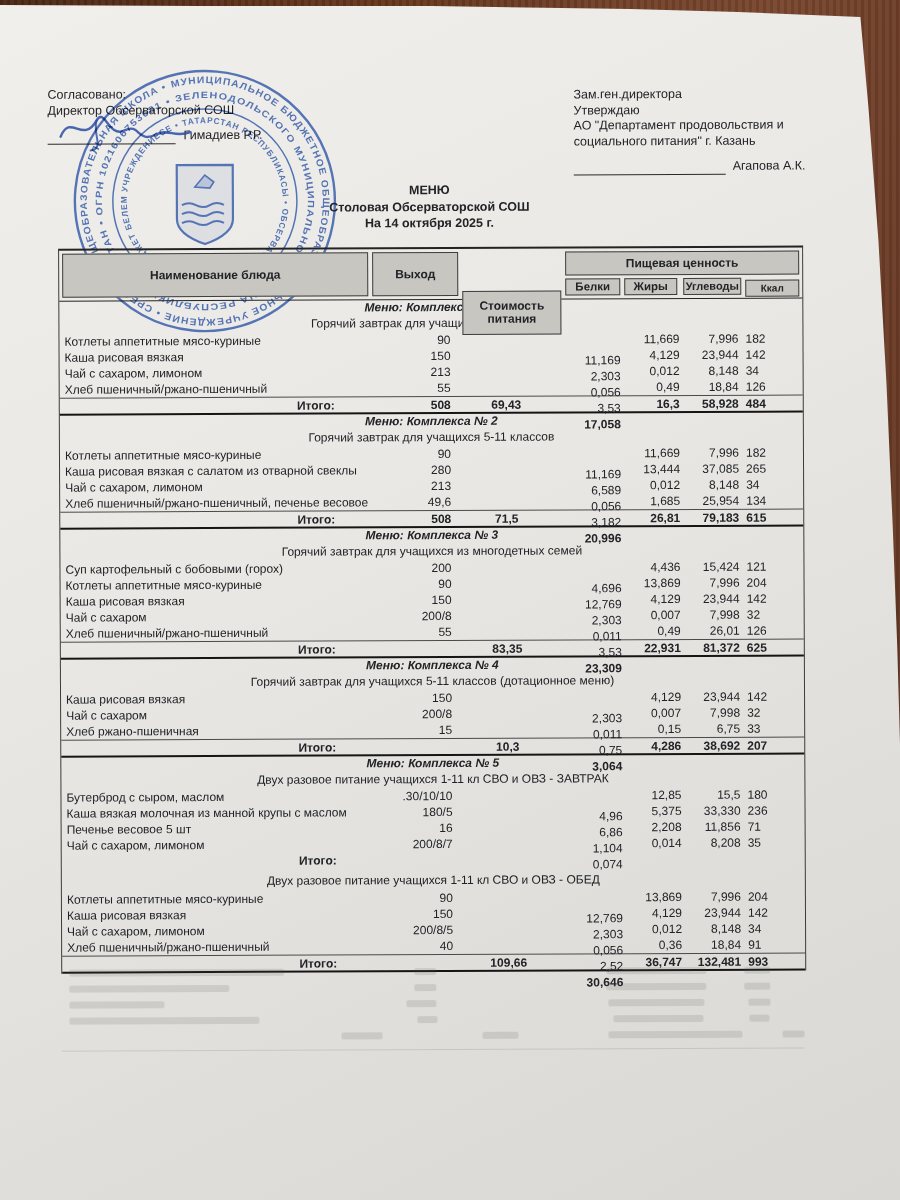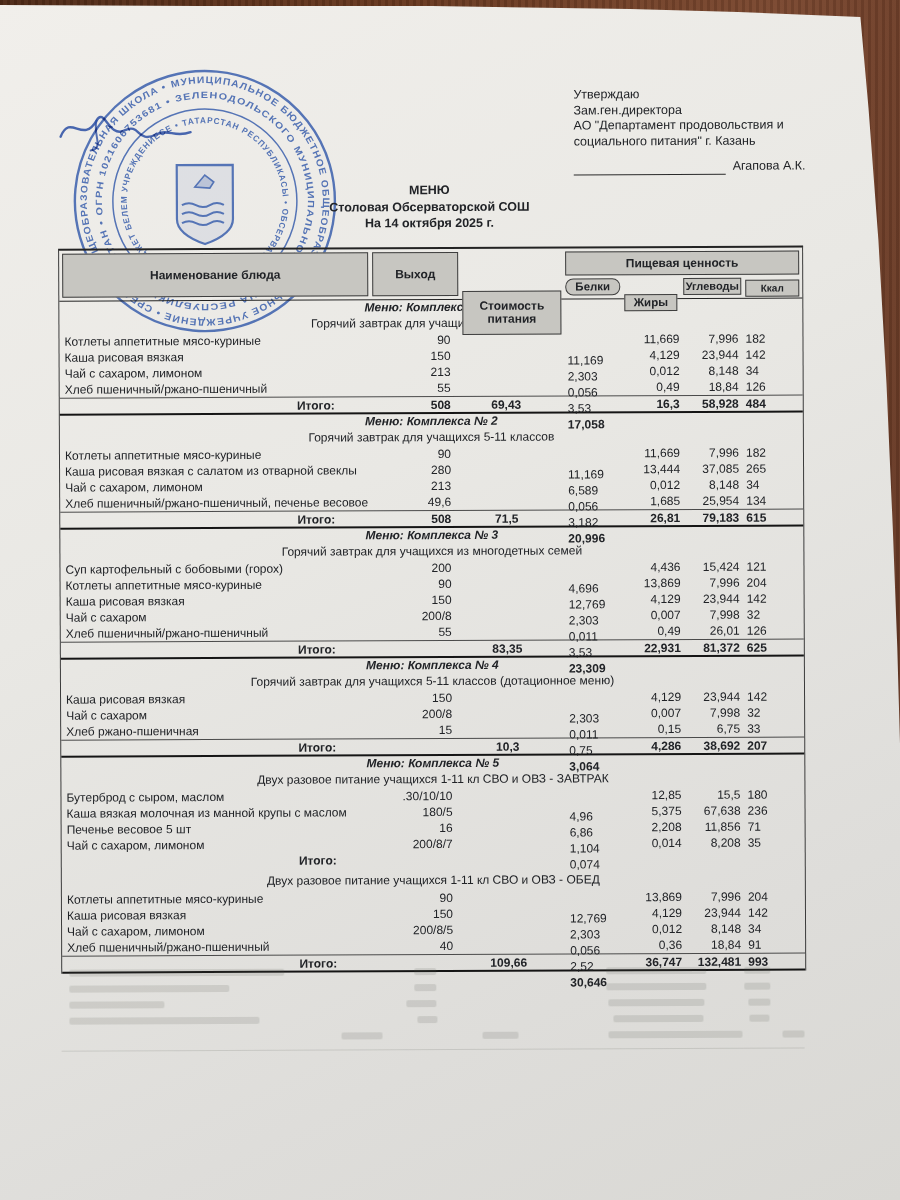--- a/index.html
+++ b/index.html
@@ -35,54 +35,61 @@
   .menu-table{position:absolute;left:57px;top:247px;width:743px;
     border-left:1.2px solid #3c3c3c;border-right:1.2px solid #3c3c3c;border-top:2.2px solid #232323;}
   .thead{position:relative;height:50px;border-bottom:1.6px solid #232323;}
   .hcell{position:absolute;background:#c7c6c1;border:1px solid #3e3e3e;
     display:flex;align-items:center;justify-content:center;text-align:center;
     font-weight:700;font-size:12px;line-height:13px;box-sizing:border-box;}
   .h-name{left:3px;top:3px;width:306px;height:44px;}
   .h-out{left:313px;top:3px;width:86px;height:44px;}
   .h-cost{left:403px;top:3px;width:99px;height:44px;margin-top:39px;}
   .h-nutr{left:506px;top:3px;width:234px;height:24px;}
-  .h-p{left:506px;top:30px;width:55px;height:17px;font-size:11.5px;border-radius:8px;}
-  .h-f{left:565px;top:46px;width:53px;height:17px;font-size:11.5px;}
+  .h-p{left:506px;top:30px;width:55px;height:17px;font-size:11.5px;}
+  .h-f{left:565px;top:30px;width:53px;height:17px;font-size:11.5px;}
   .h-c{left:624px;top:30px;width:58px;height:17px;font-size:11px;}
   .h-k{left:686px;top:32px;width:54px;height:17px;font-size:10px;}
 
   .section-title{height:15px;text-align:center;font-weight:700;font-style:italic;font-size:12px;line-height:15px;}
   .section-subtitle{height:17px;text-align:center;font-size:12px;line-height:17px;}
   .section-subtitle.spaced{height:23px;line-height:26px;}
   .trow{display:flex;height:16px;align-items:center;font-size:12px;}
   .trow span{display:block;box-sizing:border-box;white-space:nowrap;}
   .c-name{width:313px;padding-left:5px;text-align:left;}
   .c-out{width:92px;text-align:right;padding-right:14px;}
   .c-cost{width:103px;text-align:center;padding-right:20px;}
-  .c-p{width:60px;text-align:left;padding-right:7px;margin-top:41px;}
+  .c-p{width:60px;text-align:right;padding-right:7px;margin-top:41px;}
   .c-f{width:59px;text-align:right;padding-right:7px;}
   .c-c{width:59px;text-align:right;padding-right:7px;}
   .c-k{width:57px;padding-right:5px;}
   .trow.total{font-weight:700;height:15px;}
   .trow.total .c-name{text-align:right;padding-right:38px;}
   .trow.total.rule{border-top:1px solid #4a4a4a;border-bottom:2.6px solid #151515;}
 
   
   .ghost{position:absolute;left:57px;top:963px;width:743px;opacity:.14;filter:blur(.7px);}
   .grow{display:flex;height:16px;align-items:center;}
   .gbar{height:7px;background:#4d5348;border-radius:2px;}
   .gline{border-top:1.4px solid #3c4238;margin-top:6px;}
 </style>
 </head>
 <body>
 
 <div class="scene">
   <div class="paper">
     <div class="doc">
 
+      <div class="appr appr-left">
+        <div>Согласовано:</div>
+        <div>Директор Обсерваторской СОШ</div>
+        <div class="sigline">
+          <span class="uline l"></span><span>Гимадиев Р.Р.</span>
+        </div>
+      </div>
 
       <svg class="sig" viewBox="0 0 170 48">
         <path d="M8,32 C18,8 30,40 44,16 C52,2 56,34 72,26 C88,18 84,40 104,30 C116,24 122,34 138,28" fill="none" stroke="#2a4da3" stroke-width="2.4" stroke-linecap="round" opacity="0.85"></path>
         <path d="M44,16 C40,30 52,44 38,46" fill="none" stroke="#2a4da3" stroke-width="2" stroke-linecap="round" opacity="0.8"></path>
       </svg>
 
       <svg class="stamp" viewBox="0 0 272 272">
         <defs>
           <path id="ring1" d="M136,18 a118,118 0 1,1 -0.02,0"></path>
           <path id="ring2" d="M136,33 a103,103 0 1,1 -0.02,0"></path>
@@ -104,22 +111,22 @@
         <g stroke="#3f63ae" fill="rgba(63,99,174,0.10)">
           <path d="M108,100 h56 v54 q0,15 -28,25 q-28,-10 -28,-25 z" stroke-width="2.2"></path>
           <path d="M126,122 l10,-12 l9,7 l-4,6 z" stroke-width="1.6" fill="rgba(63,99,174,0.25)"></path>
           <path d="M113,140 q7,-4 14,0 t14,0 t14,0" fill="none" stroke-width="2"></path>
           <path d="M113,149 q7,-4 14,0 t14,0 t14,0" fill="none" stroke-width="2"></path>
           <path d="M113,158 q7,-4 14,0 t14,0 t14,0" fill="none" stroke-width="2"></path>
         </g>
       </svg>
 
       <div class="appr appr-right">
+        <div>Зам.ген.директора</div>
         <div>Утверждаю</div>
-        <div>Зам.ген.директора</div>
         <div>АО "Департамент продовольствия и</div>
         <div>социального питания" г. Казань</div>
         <div class="sigline">
           <span class="uline r"></span><span>Агапова А.К.</span>
         </div>
       </div>
 
       <div class="doc-title">
         <div>МЕНЮ</div>
         <div>Столовая Обсерваторской СОШ</div>
@@ -336,21 +343,21 @@
               <span class="c-f">12,85</span>
               <span class="c-c">15,5</span>
               <span class="c-k">180</span>
             </div>
             <div class="trow">
               <span class="c-name">Каша вязкая молочная из манной крупы с маслом</span>
               <span class="c-out">180/5</span>
               <span class="c-cost"></span>
               <span class="c-p">6,86</span>
               <span class="c-f">5,375</span>
-              <span class="c-c">67,638</span>
+              <span class="c-c">33,330</span>
               <span class="c-k">236</span>
             </div>
             <div class="trow">
               <span class="c-name">Печенье весовое 5 шт</span>
               <span class="c-out">16</span>
               <span class="c-cost"></span>
               <span class="c-p">1,104</span>
               <span class="c-f">2,208</span>
               <span class="c-c">11,856</span>
               <span class="c-k">71</span>

